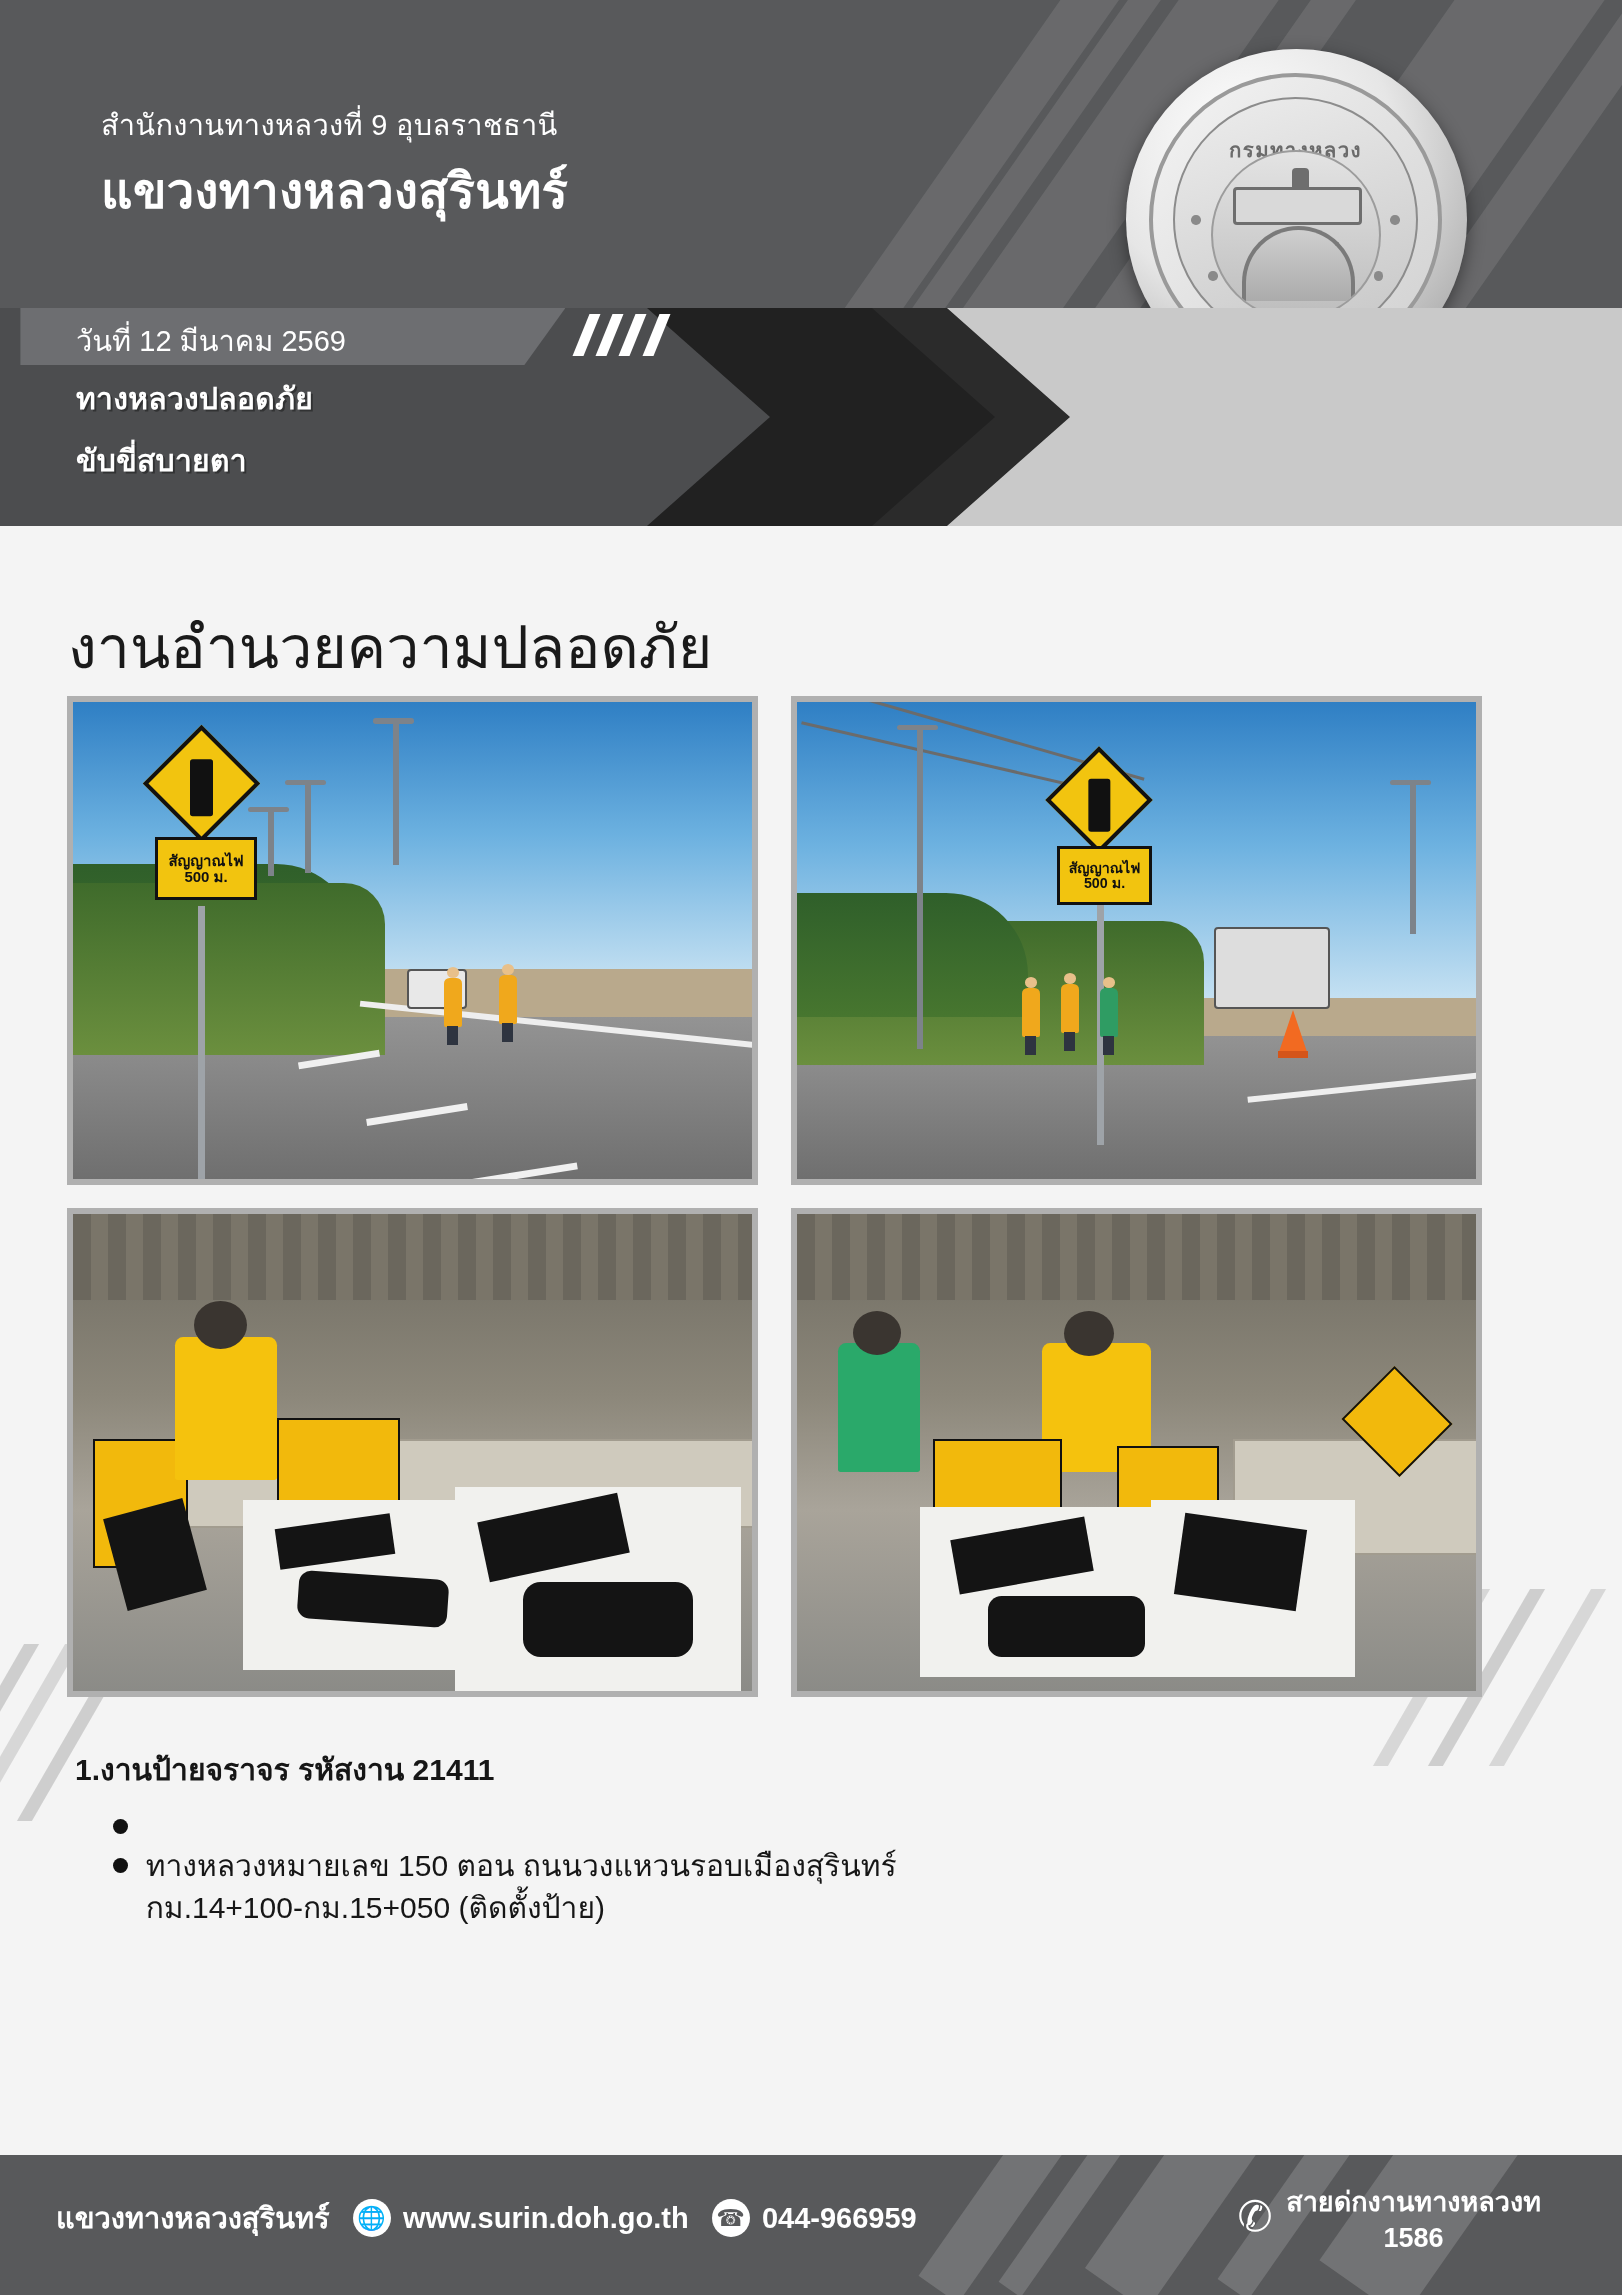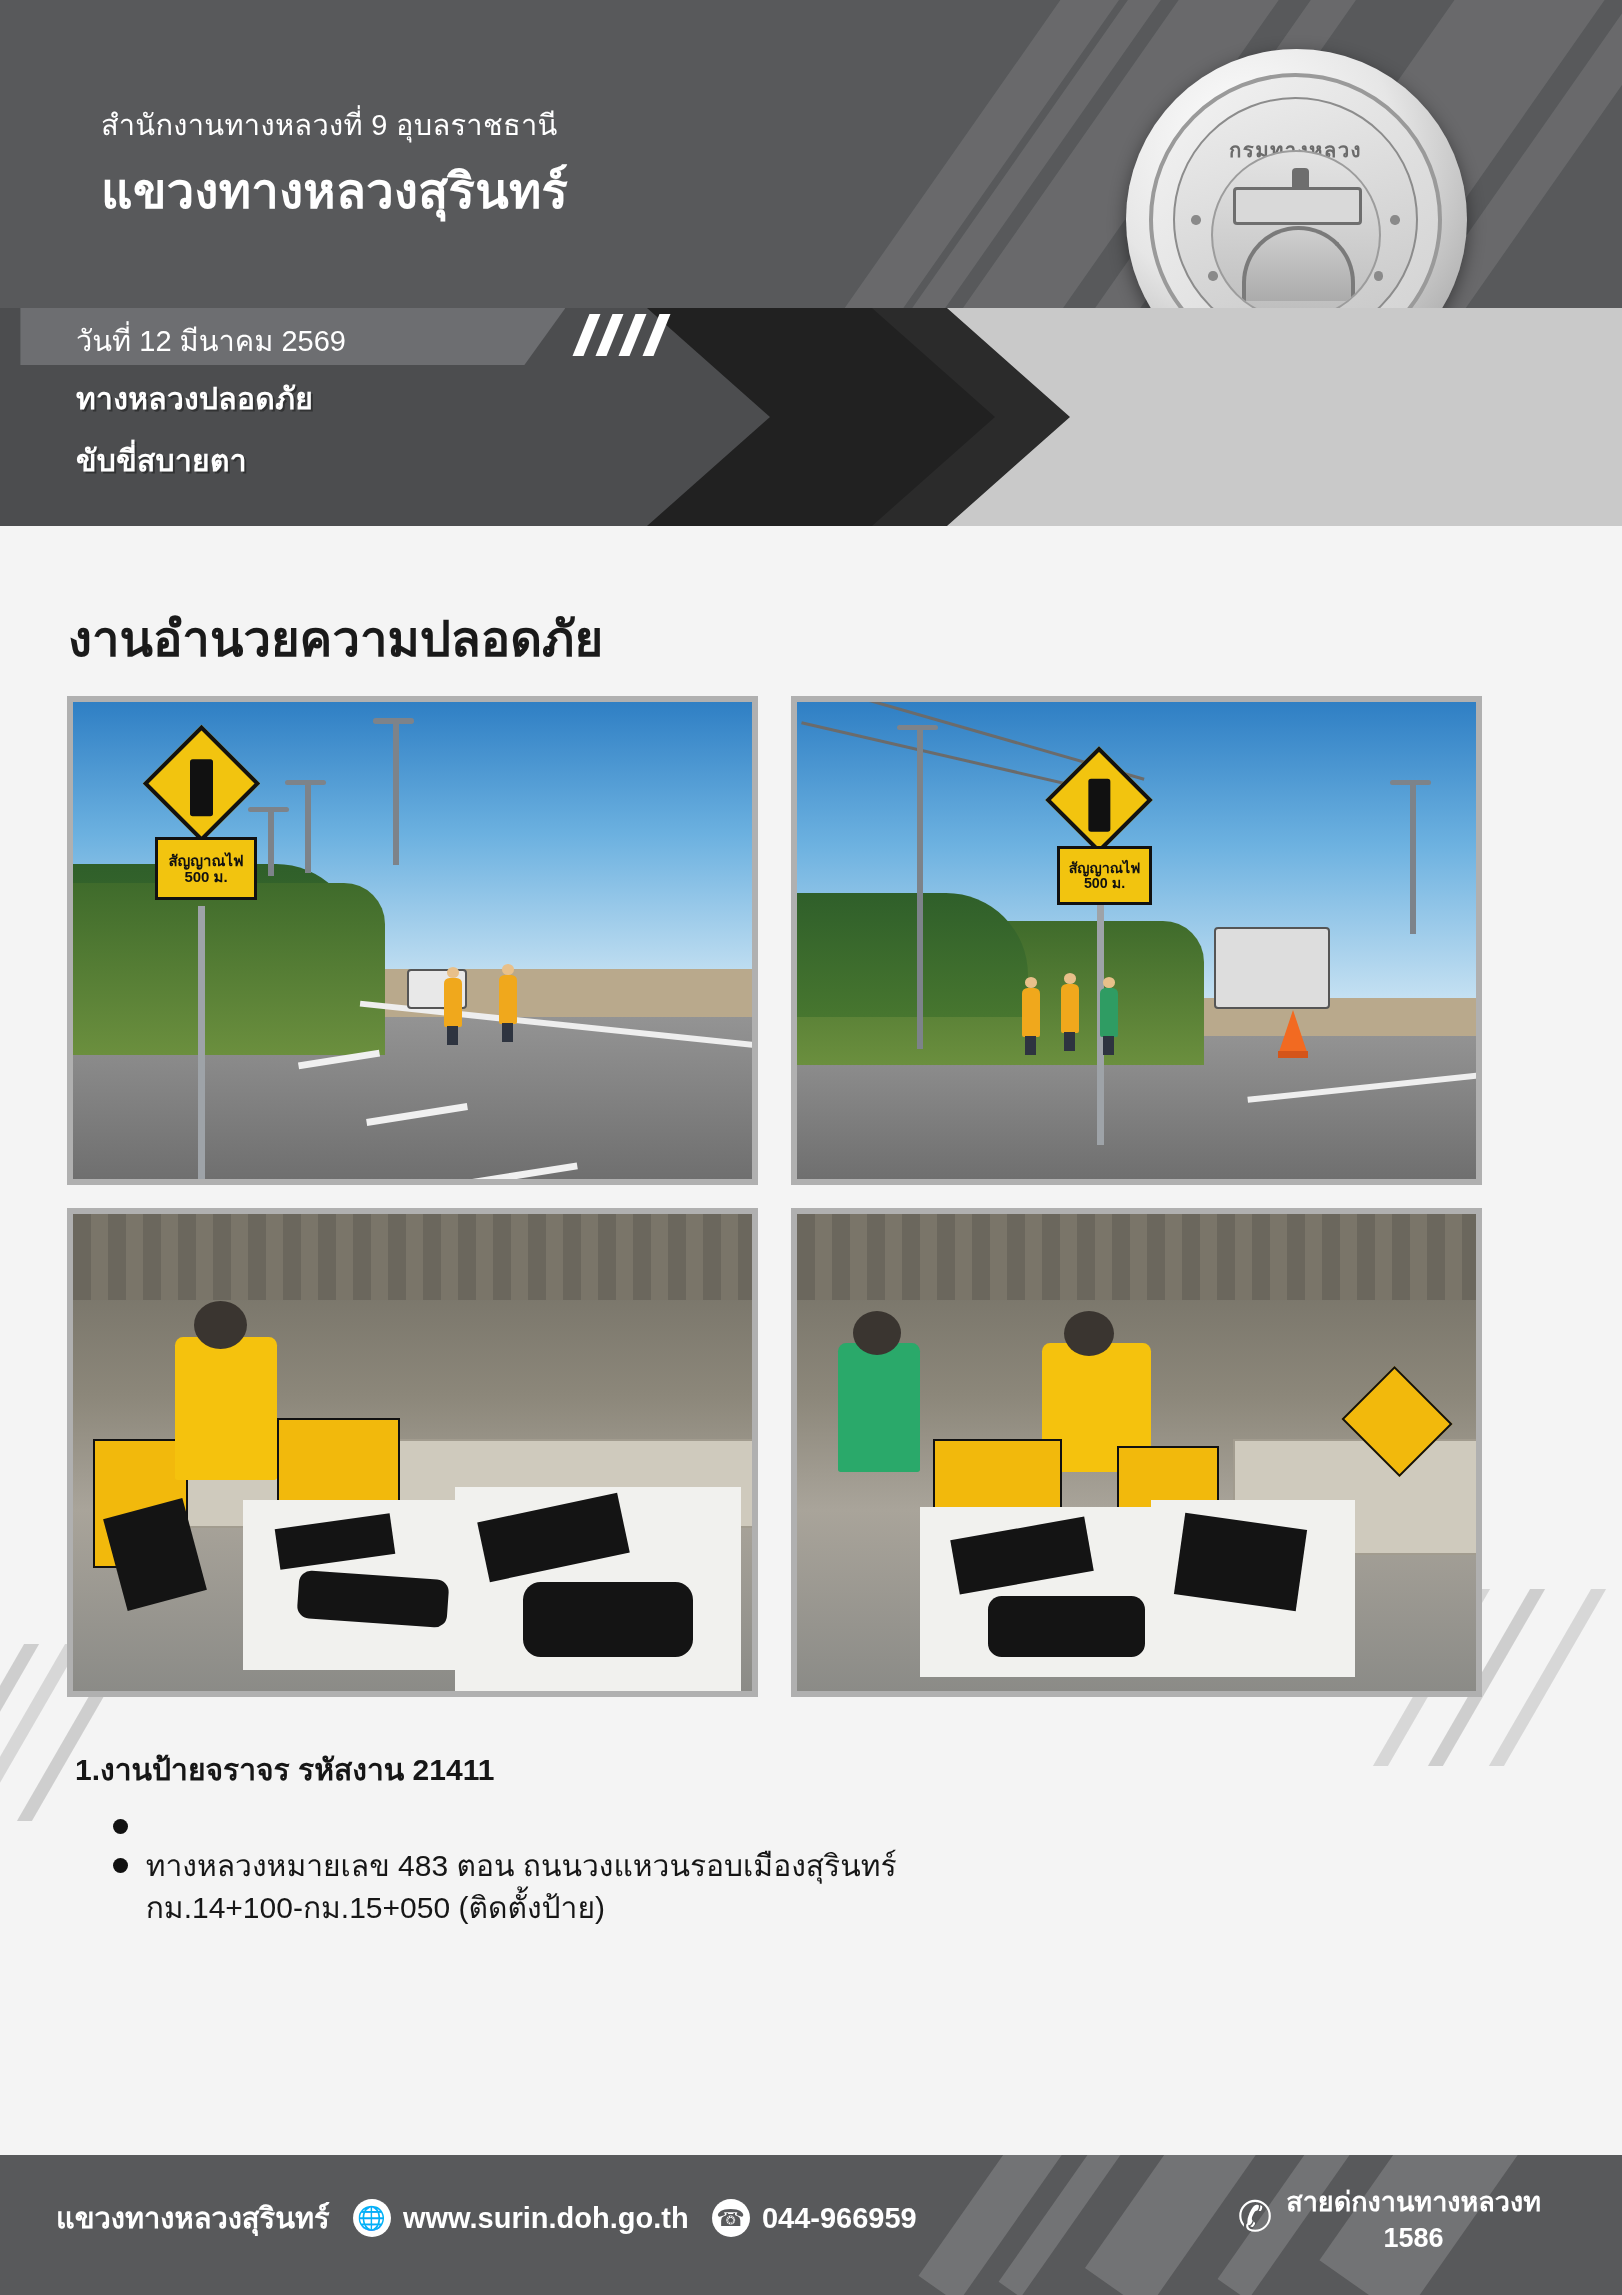--- a/index.html
+++ b/index.html
@@ -208,22 +208,22 @@
   .body-wrap {
     position: absolute;
     top: 526px; left: 0;
     width: 1623px;
     height: 1629px;
     background: #f4f4f4;
   }
   .section-title {
     position: absolute;
     left: 68px; top: 74px;
-    font-size: 49px;
-    font-weight: bold;
+    font-size: 59px;
+    font-weight: normal;
     color: #1a1a1a;
   }
 
   .photo-grid {
     position: absolute;
     left: 67px; top: 170px;
     width: 1490px;
   }
   .photo-row { display: flex; gap: 33px; margin-bottom: 23px; }
   .photo {
@@ -543,21 +543,21 @@
     <div class="caption-block">
       <div class="cap-title">1.งานป้ายจราจร รหัสงาน 21411</div>
 
       <div class="cap-item">
         <div class="cap-bullet"></div>
       </div>
 
       <div class="cap-item">
         <div class="cap-bullet"></div>
         <div class="cap-lines">
-          <div>ทางหลวงหมายเลข 483 ตอน ถนนวงแหวนรอบเมืองสุรินทร์</div>
+          <div>ทางหลวงหมายเลข 150 ตอน ถนนวงแหวนรอบเมืองสุรินทร์</div>
           <div>กม.14+100-กม.15+050 (ติดตั้งป้าย)</div>
         </div>
       </div>
     </div>
   </div>
 
   <div class="footer">
     <div class="footer-diags">
       <i style="left:1090px; top:0; width:48px; height:613px;"></i>
       <i style="left:1172px; top:0; width:27px; height:613px;"></i>

